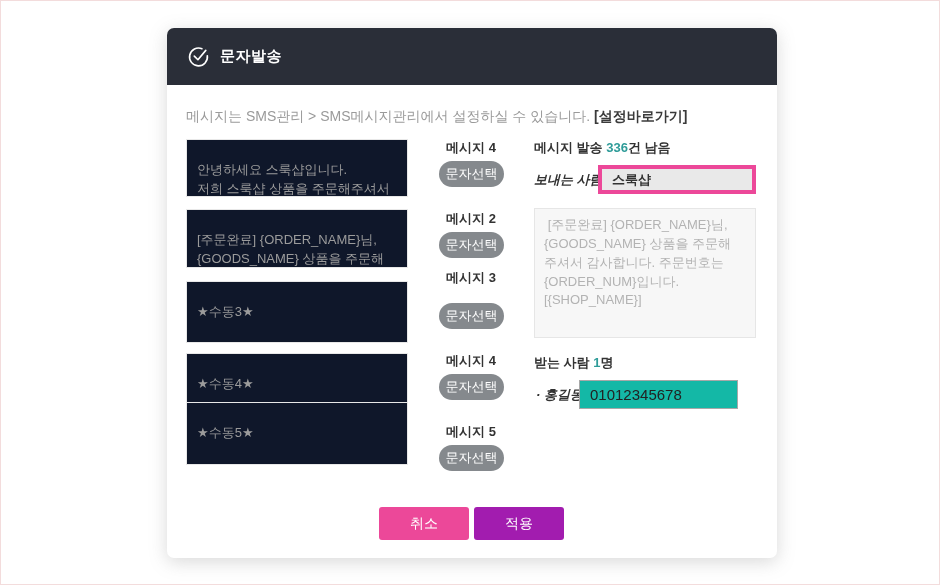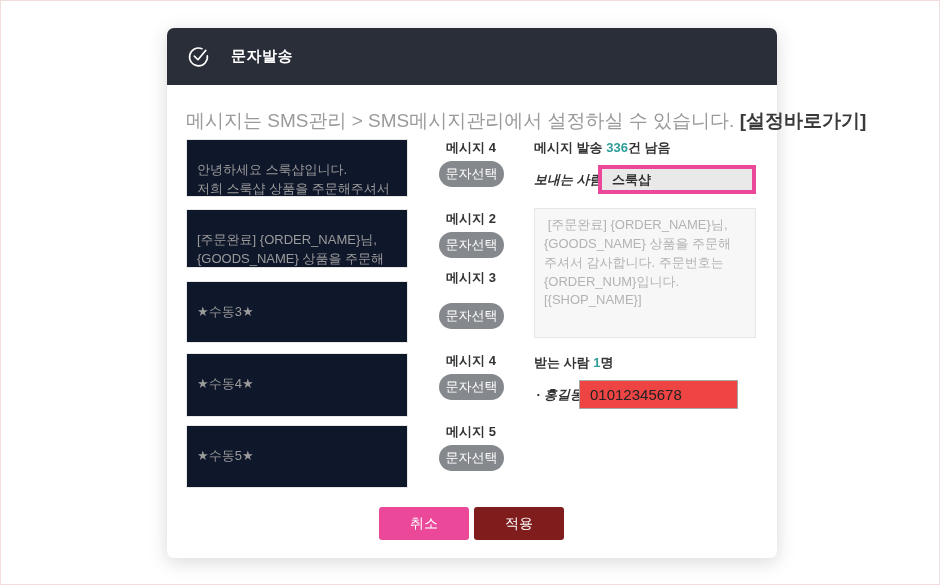--- a/index.html
+++ b/index.html
@@ -19,27 +19,27 @@
     width:610px;height:530px;
     background:#ffffff;
     border-radius:7px;
     box-shadow:0 4px 18px rgba(120,120,120,.28);
   }
   .modal-header{
     height:57px;
     background:#2a2e38;
     border-radius:7px 7px 0 0;
     display:flex;align-items:center;
-    padding:0 20px;gap:21px;
+    padding:0 20px;gap:10px;
     color:#ffffff;
   }
   .modal-title{font-size:15px;font-weight:bold;letter-spacing:.5px;}
   .info-line{
     position:absolute;left:19px;top:80px;
-    font-size:19px;color:#9a9a9a;white-space:nowrap;
+    font-size:14px;color:#9a9a9a;white-space:nowrap;
   }
   .info-link{color:#3a3a3a;font-weight:bold;cursor:pointer;}
   .preview-box{
     position:absolute;left:19px;width:222px;
     background:#0f172a;border:1px solid #e8e8e8;
     color:#9b9b9b;font-size:13px;line-height:1.45;
     padding:21px 10px;box-sizing:border-box;
     white-space:pre-wrap;overflow:hidden;
   }
   .slot-label{
@@ -68,30 +68,30 @@
   }
   .selected-textarea{
     position:absolute;left:367px;top:180px;width:222px;height:130px;
     background:#f7f7f7;border:1px solid #e6e6e6;box-sizing:border-box;
     color:#b3b3b3;font-size:13px;line-height:1.45;
     padding:7px 9px;resize:none;overflow:hidden;
     font-family:inherit;white-space:pre-wrap;
   }
   .phone-input{
     position:absolute;left:412px;top:352px;width:159px;height:29px;
-    background:#ef4444;border:1px solid #a8a8a8;box-sizing:border-box;
+    background:#14b8a6;border:1px solid #a8a8a8;box-sizing:border-box;
     font-size:15px;color:#222;padding:0 10px;font-family:inherit;
   }
   .footer-btn{
     position:absolute;top:479px;width:90px;height:33px;
     border:none;border-radius:3px;color:#fff;
     font-size:14px;font-family:inherit;cursor:pointer;
   }
   .btn-cancel{left:212px;background:#ec4899;}
-  .btn-apply{left:307px;background:#7f1d1d;}
+  .btn-apply{left:307px;background:#a21caf;}
   .icon-wrap{display:flex;align-items:center;}
 </style>
 </head>
 <body>
 
 <div class="page">
   <div class="modal">
 
     <div class="modal-header">
       <span class="icon-wrap">
@@ -104,21 +104,21 @@
     </div>
 
     <div class="info-line"><span>메시지는 SMS관리 &gt; SMS메시지관리에서 설정하실 수 있습니다. </span><span class="info-link">[설정바로가기]</span></div>
 
     <div class="preview-box" style="top:111px;height:58px;">안녕하세요 스룩샵입니다.
 저희 스룩샵 상품을 주문해주셔서 감사합니다. 해당 상품은 주문 폭주로 배송지연 상…</div>
     <div class="preview-box" style="top:181px;height:59px;">[주문완료] {ORDER_NAME}님,
 {GOODS_NAME} 상품을 주문해 주셔서 감사합니다. 주문번호는{ORDER_NUM}입…</div>
     <div class="preview-box" style="top:253px;height:62px;">★수동3★</div>
     <div class="preview-box" style="top:325px;height:64px;">★수동4★</div>
-    <div class="preview-box" style="top:397px;height:63px;">★수동5★</div>
+    <div class="preview-box" style="top:374px;height:63px;">★수동5★</div>
 
     <div class="slot-label" style="top:111px;">메시지 4</div>
     <button class="select-btn" style="top:133px;">문자선택</button>
 
     <div class="slot-label" style="top:182px;">메시지 2</div>
     <button class="select-btn" style="top:204px;">문자선택</button>
 
     <div class="slot-label" style="top:241px;">메시지 3</div>
     <button class="select-btn" style="top:275px;">문자선택</button>
 

